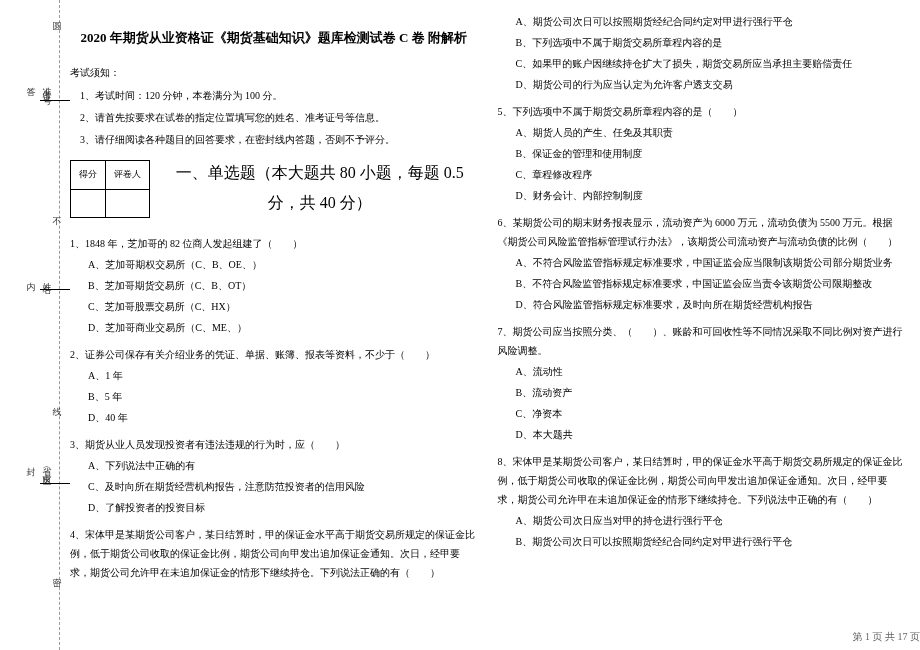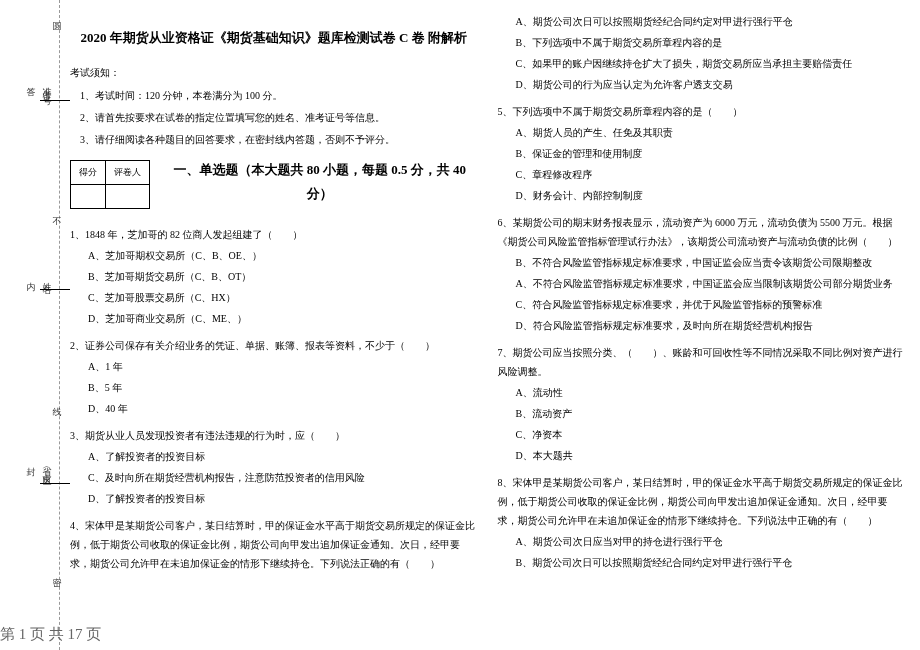--- a/index.html
+++ b/index.html
@@ -78,33 +78,33 @@
       margin: 8px 0;
     }
     .score-box td {
       border: 1px solid #000;
       padding: 3px 8px;
       font-size: 9px;
       text-align: center;
     }
     .part-title {
       text-align: center;
-      font-weight: bold;
-      font-size: 13px;
+      font-weight: normal;
+      font-size: 16px;
       margin: 6px 0 8px 0;
     }
     .q { margin: 8px 0 2px 0; }
     .opt { margin-left: 18px; margin-top: 2px; }
     .footer {
       position: absolute;
       bottom: 6px;
       left: 0;
       right: 0;
-      text-align: left;
-      font-size: 15px;
+      text-align: right;
+      font-size: 10px;
       color: #666;
     }
     .score-wrap {
       display: flex;
       gap: 12px;
     }
   </style>
 </head>
 <body>
 
@@ -149,41 +149,40 @@
     <div class="opt">B、芝加哥期货交易所（C、B、OT）</div>
     <div class="opt">C、芝加哥股票交易所（C、HX）</div>
     <div class="opt">D、芝加哥商业交易所（C、ME、）</div>
 
     <div class="q">2、证券公司保存有关介绍业务的凭证、单据、账簿、报表等资料，不少于（　　）</div>
     <div class="opt">A、1 年</div>
     <div class="opt">B、5 年</div>
     <div class="opt">D、40 年</div>
 
     <div class="q">3、期货从业人员发现投资者有违法违规的行为时，应（　　）</div>
-    <div class="opt">A、了解投资者的投资目标</div>
+    <div class="opt">A、下列说法中正确的有</div>
     <div class="opt">C、及时向所在期货经营机构报告，注意防范投资者的信用风险</div>
     <div class="opt">D、了解投资者的投资目标</div>
 
     <div class="q">4、宋体甲是某期货公司客户，某日结算时，甲的保证金水平高于期货交易所规定的保证金比例，低于期货公司收取的保证金比例，期货公司向甲发出追加保证金通知。次日，经甲要求，期货公司允许甲在未追加保证金的情形下继续持仓。下列说法正确的有（　　）</div>
   </div>
 
   <div class="col" id="right-col">
       <div class="opt">A、期货公司次日可以按照期货经纪合同约定对甲进行强行平仓</div>
       <div class="opt">B、下列选项中不属于期货交易所章程内容的是</div>
       <div class="opt">C、如果甲的账户因继续持仓扩大了损失，期货交易所应当承担主要赔偿责任</div>
       <div class="opt">D、期货公司的行为应当认定为允许客户透支交易</div>
       <div class="q">5、下列选项中不属于期货交易所章程内容的是（　　）</div>
       <div class="opt">A、期货人员的产生、任免及其职责</div>
       <div class="opt">B、保证金的管理和使用制度</div>
       <div class="opt">C、章程修改程序</div>
       <div class="opt">D、财务会计、内部控制制度</div>
       <div class="q">6、某期货公司的期末财务报表显示，流动资产为 6000 万元，流动负债为 5500 万元。根据《期货公司风险监管指标管理试行办法》，该期货公司流动资产与流动负债的比例（　　）</div>
+      <div class="opt">A、不符合风险监管指标规定标准要求，中国证监会应当限制该期货公司部分期货业务</div>
       <div class="opt">B、不符合风险监管指标规定标准要求，中国证监会应当责令该期货公司限期整改</div>
-      <div class="opt">A、不符合风险监管指标规定标准要求，中国证监会应当限制该期货公司部分期货业务</div>
-      <div class="opt">C、符合风险监管指标规定标准要求，并优于风险监管指标的预警标准</div>
       <div class="opt">D、符合风险监管指标规定标准要求，及时向所在期货经营机构报告</div>
       <div class="q">7、期货公司应当按照分类、（　　）、账龄和可回收性等不同情况采取不同比例对资产进行风险调整。</div>
       <div class="opt">A、流动性</div>
       <div class="opt">B、流动资产</div>
       <div class="opt">C、净资本</div>
       <div class="opt">D、本大题共</div>
       <div class="q">8、宋体甲是某期货公司客户，某日结算时，甲的保证金水平高于期货交易所规定的保证金比例，低于期货公司收取的保证金比例，期货公司向甲发出追加保证金通知。次日，经甲要求，期货公司允许甲在未追加保证金的情形下继续持仓。下列说法中正确的有（　　）</div>
       <div class="opt">A、期货公司次日应当对甲的持仓进行强行平仓</div>
       <div class="opt">B、期货公司次日可以按照期货经纪合同约定对甲进行强行平仓</div>
     </div>

